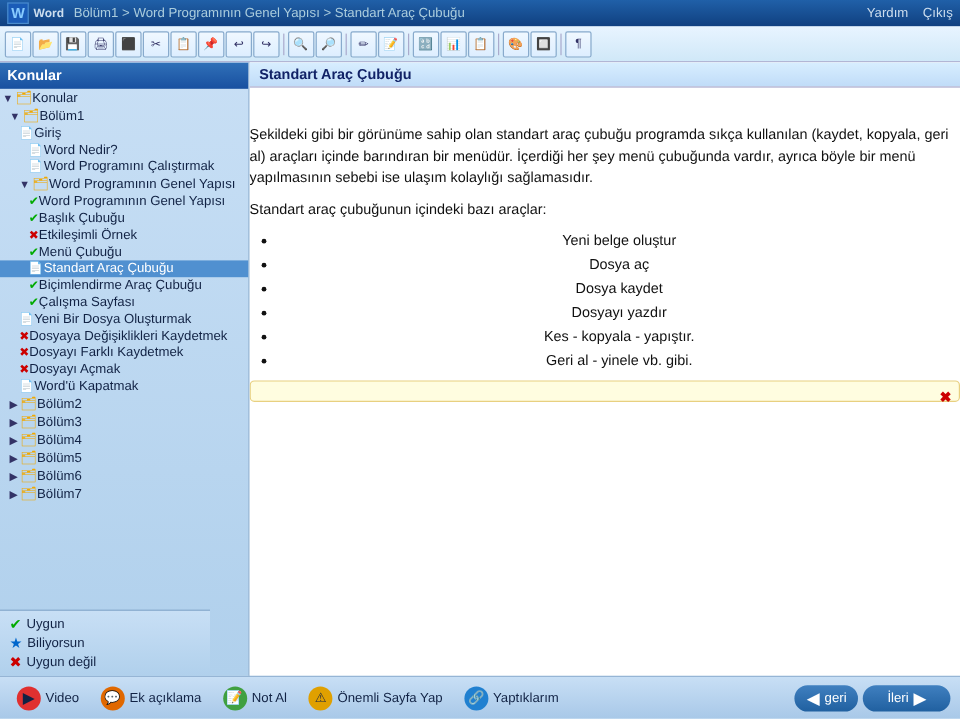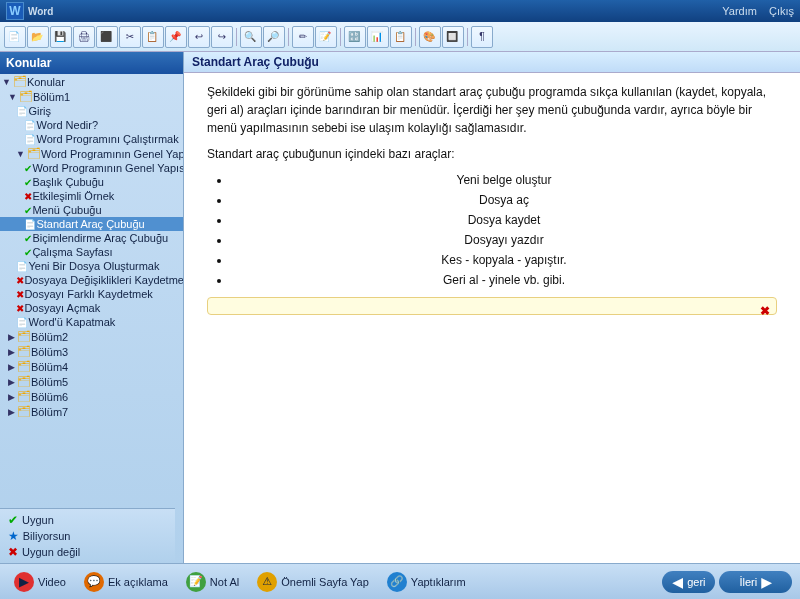--- a/index.html
+++ b/index.html
@@ -40,21 +40,21 @@
       display: flex; align-items: center; justify-content: center;
       cursor: pointer; font-size: 10px; color: #336;
     }
     .tb-sep { width: 1px; height: 18px; background: #aac; margin: 0 2px; }
 
     
     #main { display: flex; height: calc(599px - 22px - 30px - 36px); }
 
     
     #sidebar {
-      width: 184px;
+      width: 208px;
       background: linear-gradient(to bottom, #c8dff5, #b0d0ec);
       border-right: 1px solid #88aacc;
       overflow-y: auto;
       flex-shrink: 0;
     }
     #sidebar-header {
       background: linear-gradient(to bottom, #3070b8, #1850a0);
       color: white;
       padding: 4px 6px;
       font-size: 12px;
@@ -84,24 +84,25 @@
     }
     #content-header {
       background: linear-gradient(to bottom, #d8eeff, #c0dcf8);
       border-bottom: 1px solid #aac;
       padding: 3px 8px;
       font-size: 12px;
       font-weight: bold;
       color: #112266;
     }
     #content-body {
-      padding: 10px 23px;
+      padding: 10px 0;
       font-size: 12px;
       color: #111;
       line-height: 1.5;
+      margin-top: 20px;
     }
     #content-body p { margin-bottom: 8px; }
     #content-body ul { margin-left: 24px; margin-bottom: 8px; }
     #content-body ul li { margin-bottom: 2px; text-align: center; }
     .note-box {
       background: #fffde0;
       border: 1px solid #e8d080;
       border-radius: 4px;
       padding: 8px 12px;
       margin: 8px 0;
@@ -152,20 +153,21 @@
   </style>
 </head>
 <body>
 
 <div id="titlebar">
   <div id="titlebar-left">
     <div id="titlebar-logo">
       <span style="color:#88ccff;font-weight:bold;font-size:12px;">W</span>
     </div>
     <span id="titlebar-app">Word</span>
+    <span id="breadcrumb">Bölüm1 &gt; Word Programının Genel Yapısı &gt; Standart Araç Çubuğu</span>
   </div>
   <div id="titlebar-right">
     <span>Yardım</span>
     <span>Çıkış</span>
   </div>
 </div>
 
 <div id="toolbar">
 
 <div class="tb-btn">📄</div>

